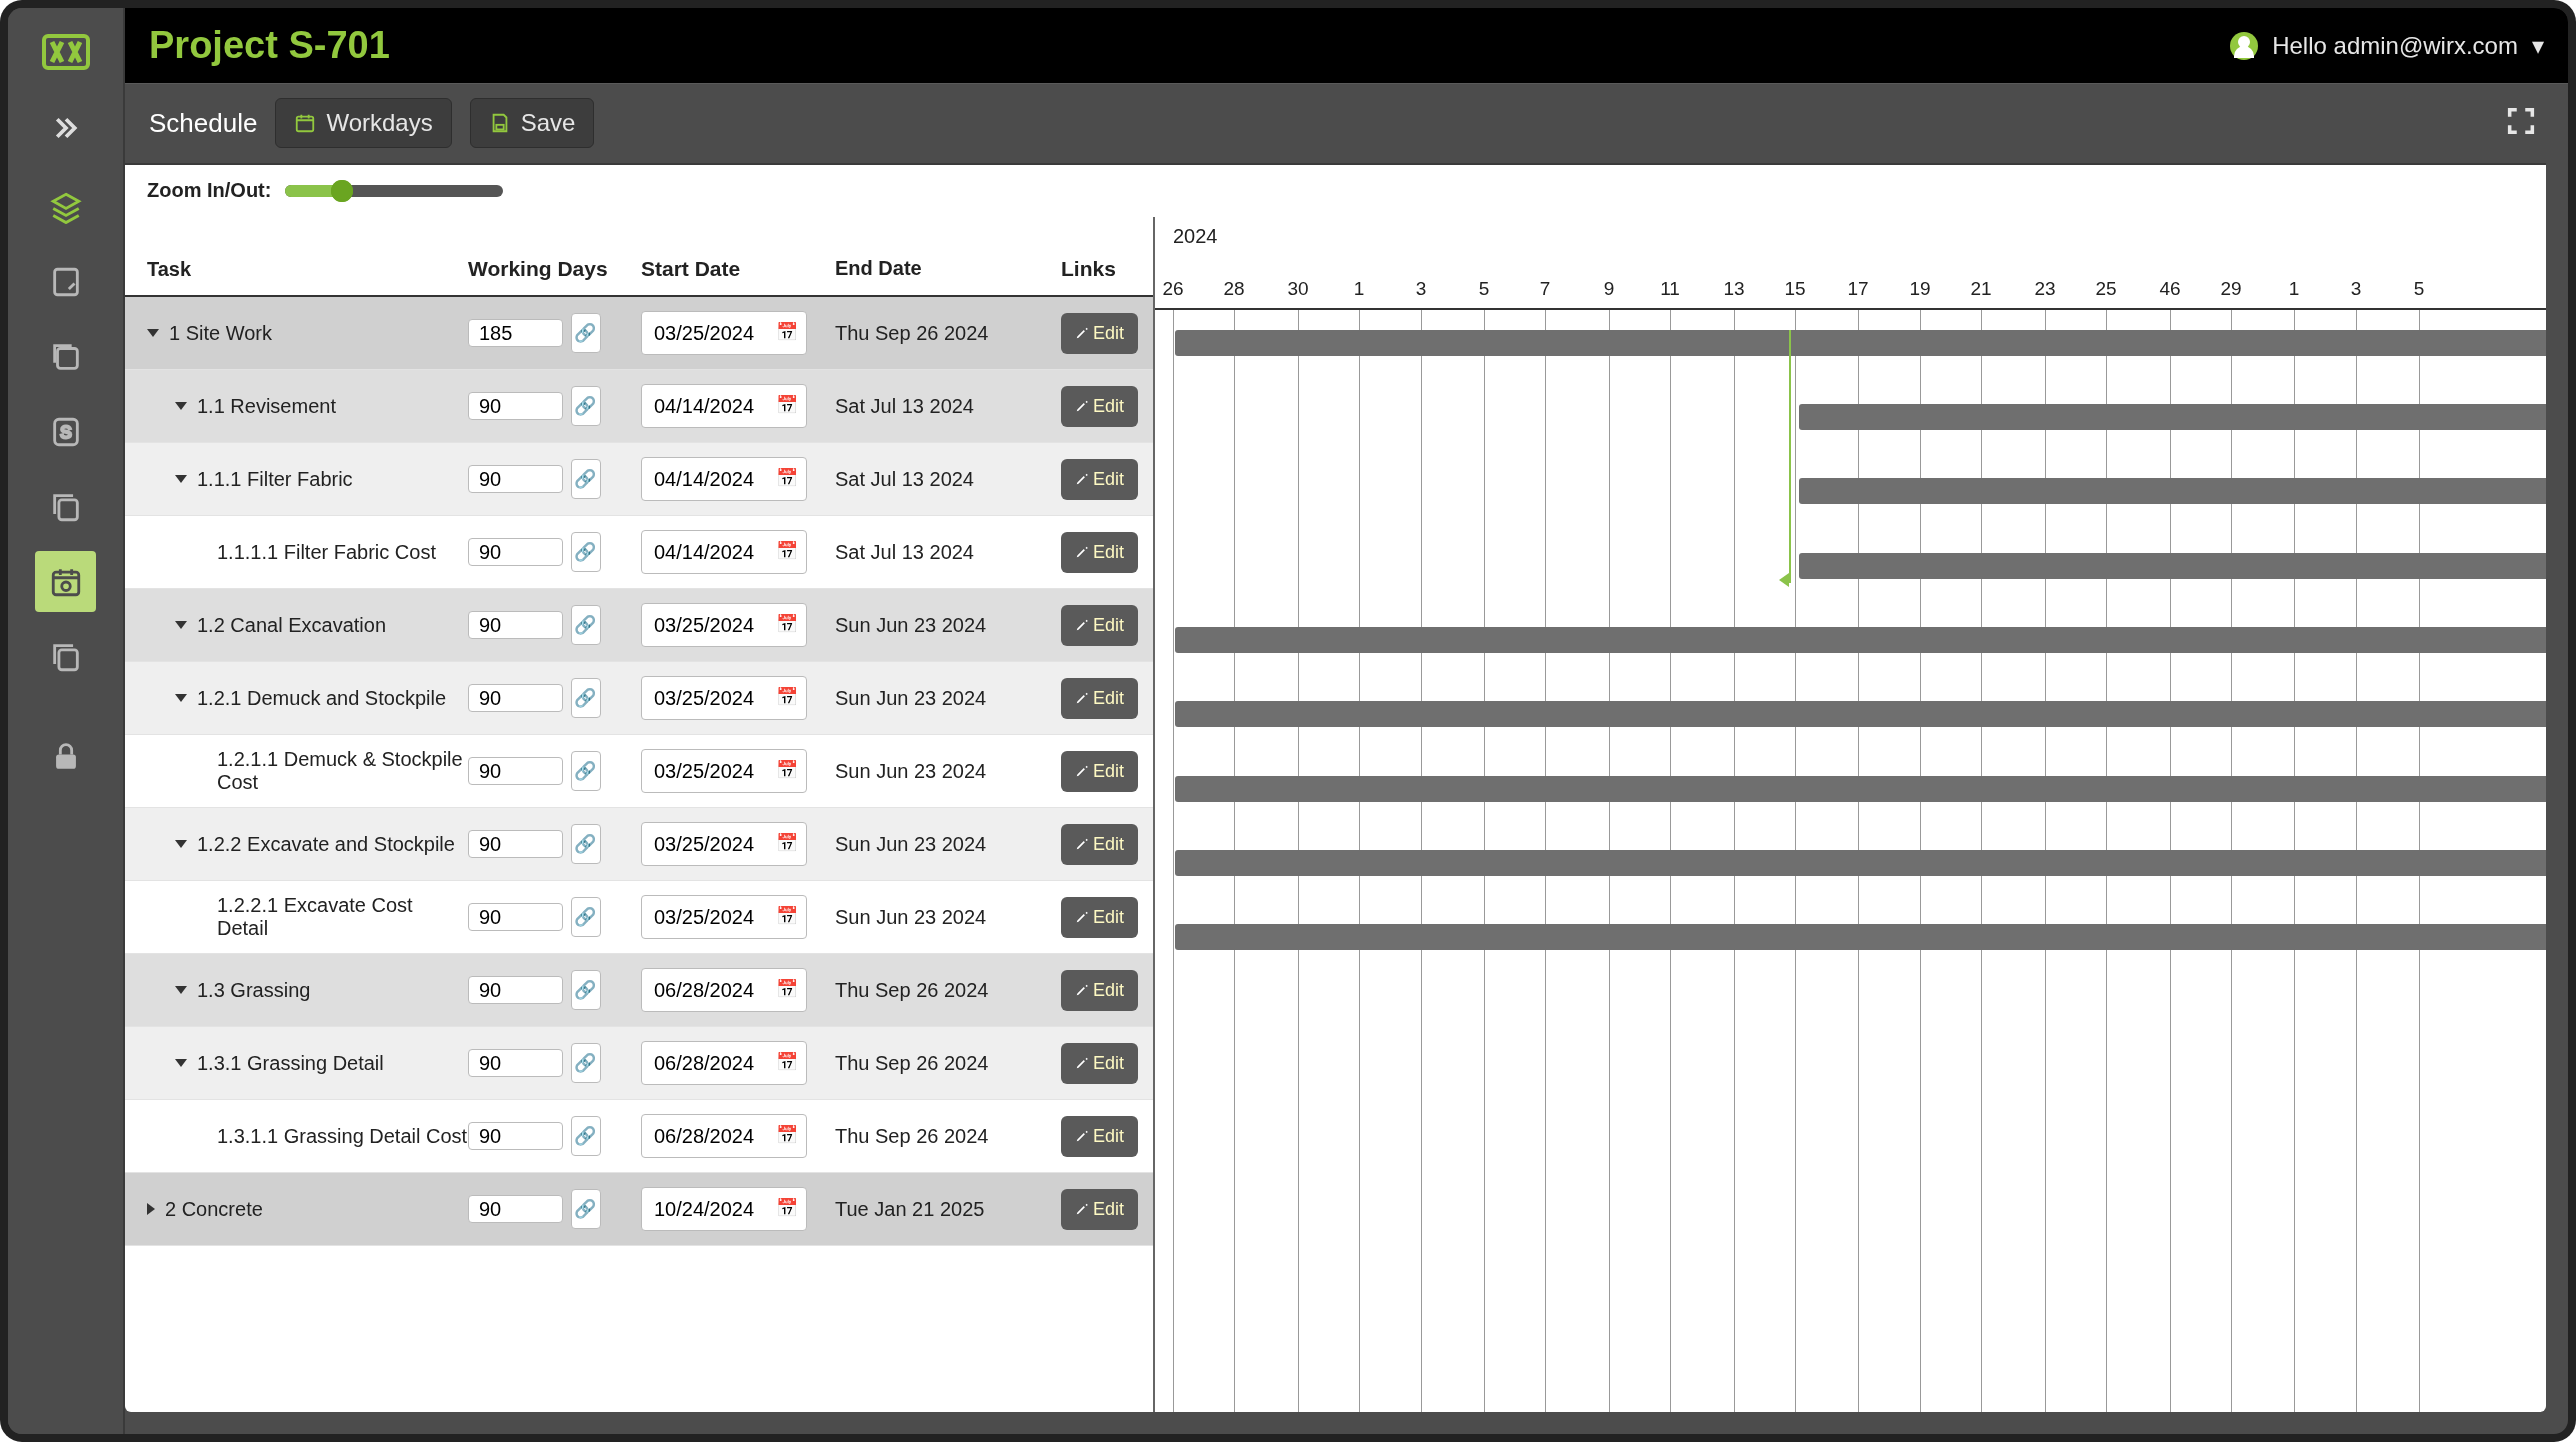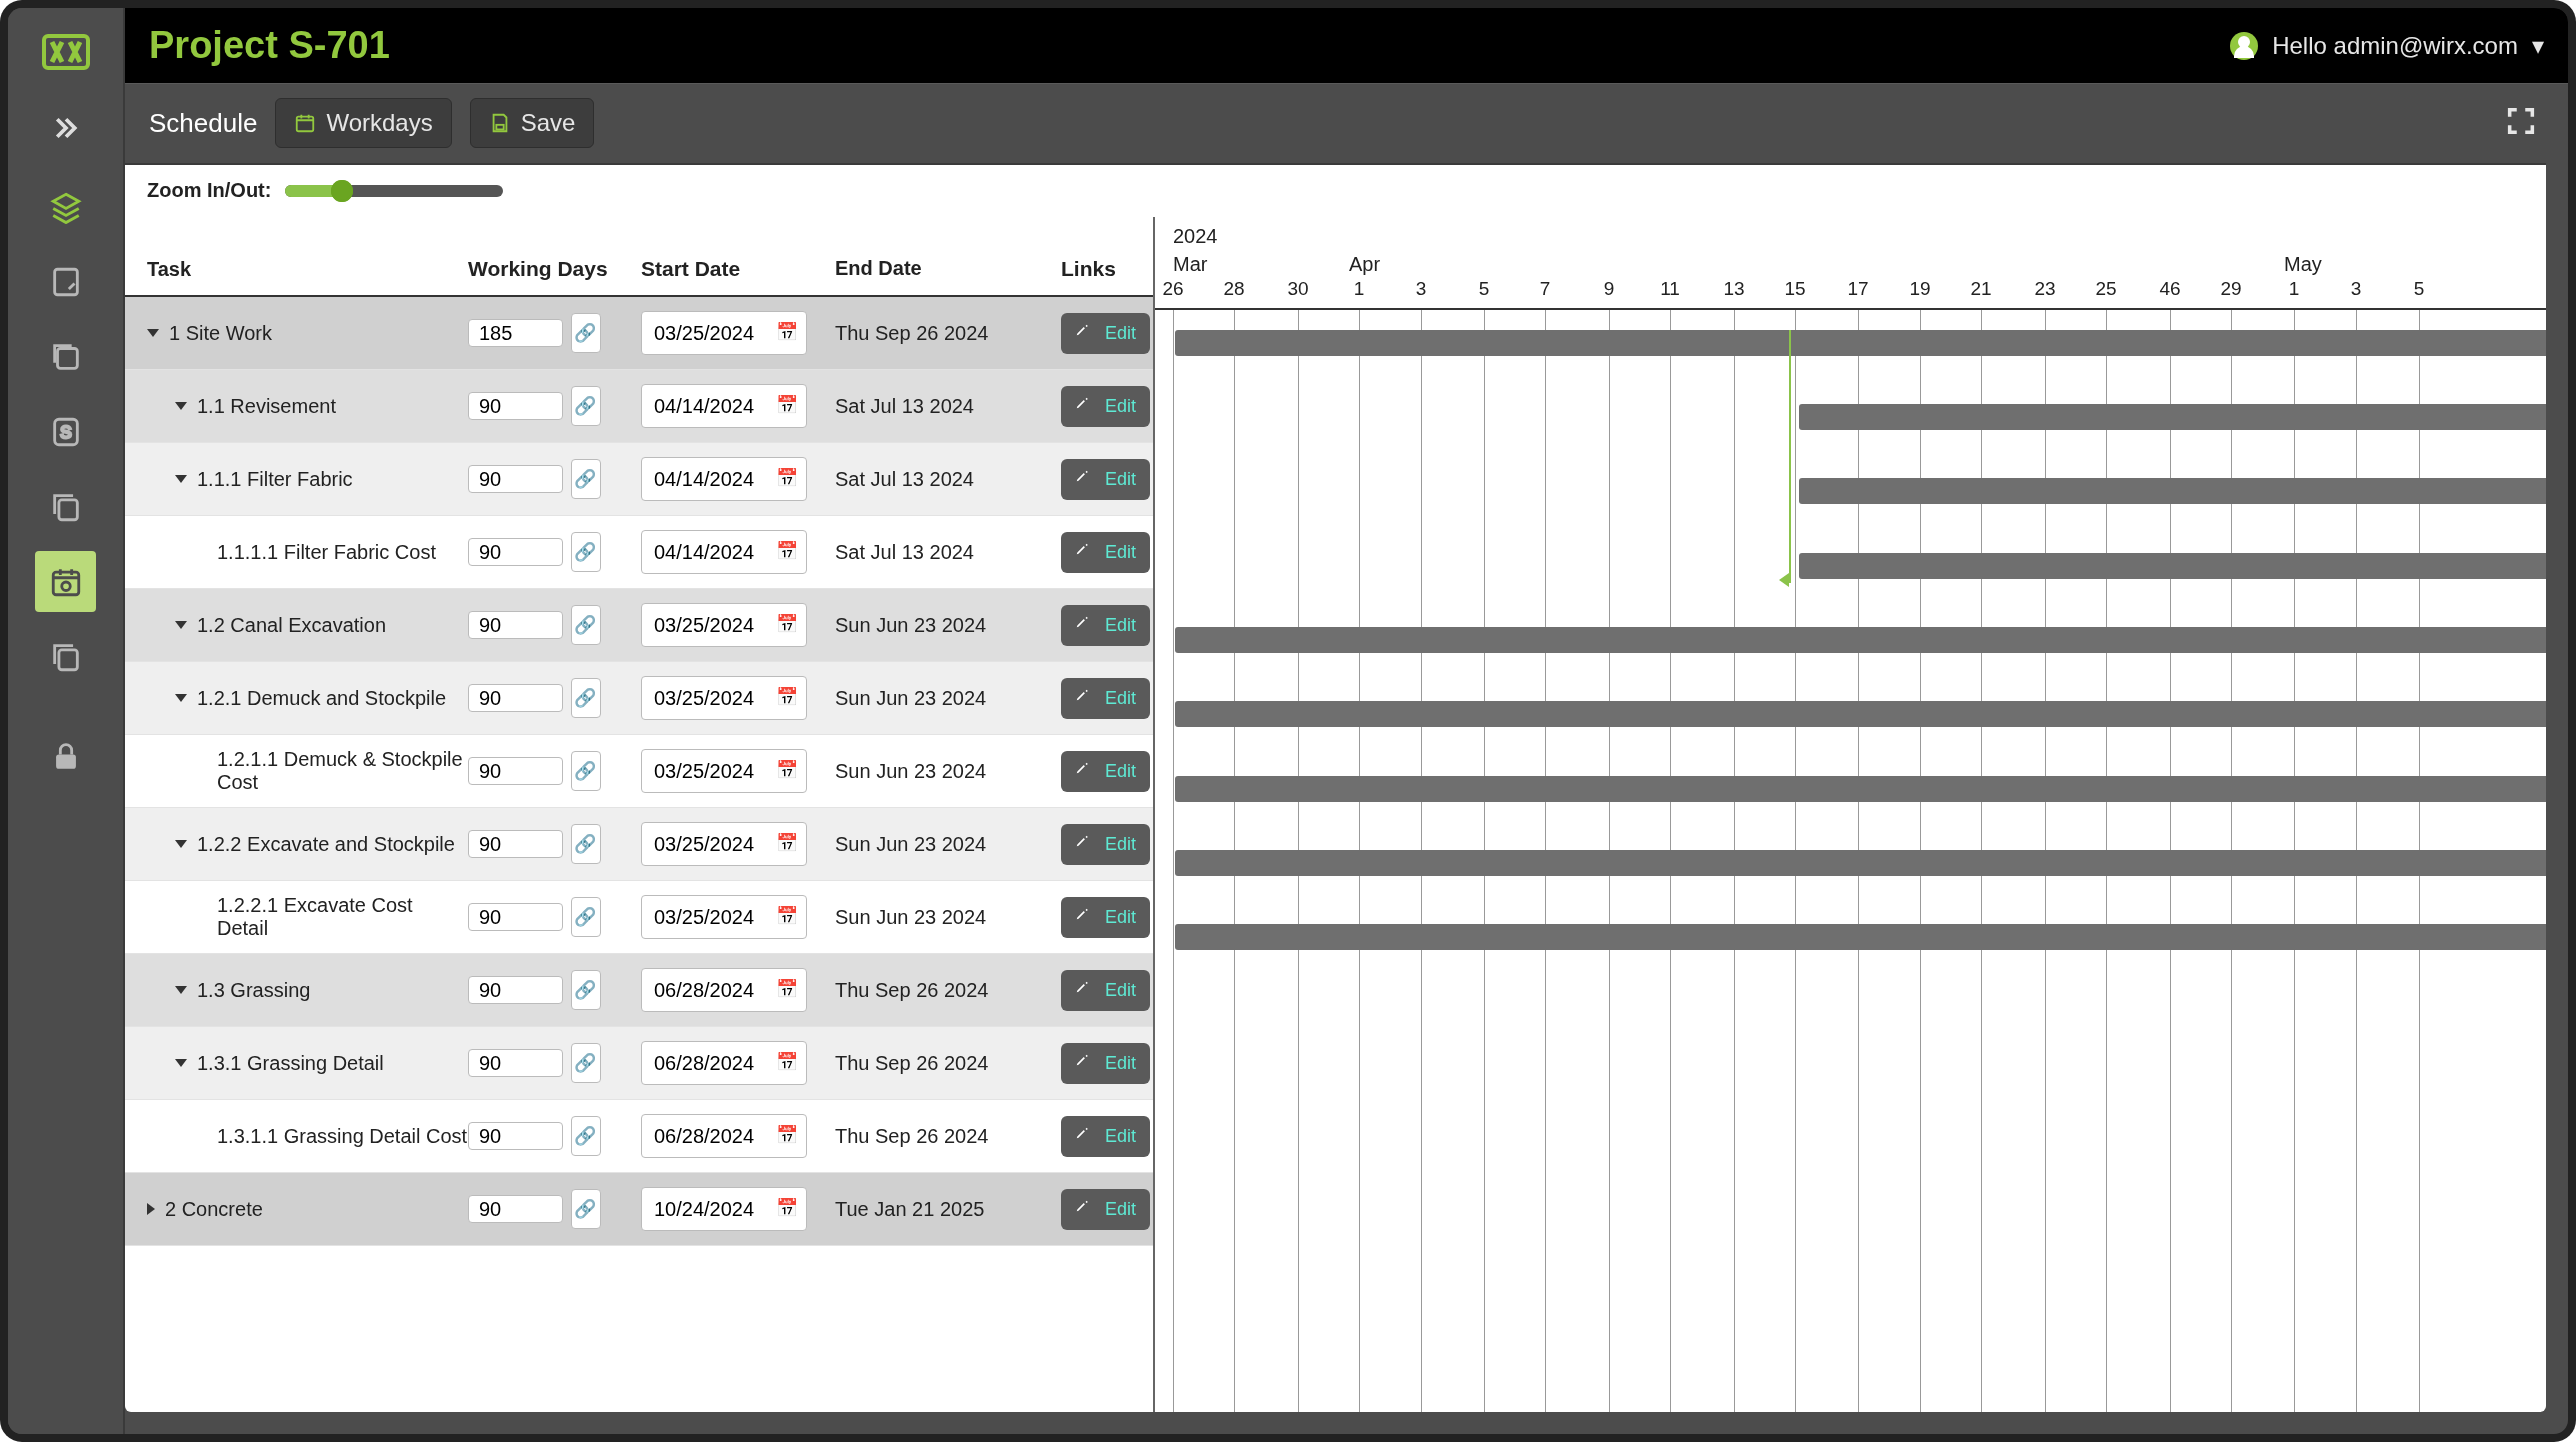--- a/index.html
+++ b/index.html
@@ -64,21 +64,21 @@
 .caret.none{visibility:hidden}
 .c-wd{flex:0 0 173px;display:flex;align-items:center;gap:8px}
 .c-wd input{width:95px;height:28px;border:1px solid #bbb;border-radius:4px;padding:0 10px;font-size:20px}
 .link-icn{width:30px;height:40px;border:1px solid #bbb;background:#fff;border-radius:4px;display:flex;align-items:center;justify-content:center;font-size:18px;color:#555;cursor:pointer}
 .c-sd{flex:0 0 194px}
 .c-sd .date-wrap{position:relative;width:166px}
 .c-sd input{width:166px;height:44px;border:1px solid #bbb;border-radius:4px;padding:0 36px 0 12px;font-size:20px}
 .c-sd .cal{position:absolute;right:8px;top:10px;font-size:18px;pointer-events:none}
 .c-ed{flex:0 0 226px;font-size:20px}
 .c-lk{flex:0 0 89px}
-.edit-btn{background:#5a5a5a;color:#5eead4;border:none;border-radius:6px;padding:10px 14px;font-size:18px;display:flex;align-items:flex-start;gap:16px;cursor:pointer}
+.edit-btn{background:#5a5a5a;color:#fef9c3;border:none;border-radius:6px;padding:10px 14px;font-size:18px;display:flex;align-items:center;gap:4px;cursor:pointer}
 .edit-btn svg{width:14px;height:14px;fill:#fff}
 
 
 .gantt{flex:1;position:relative;overflow:hidden}
 .g-head{height:93px;position:relative;border-bottom:2px solid #333}
 .g-year{position:absolute;top:8px;left:18px;font-size:20px}
 .g-months{position:absolute;top:36px;left:0;right:0;height:24px}
 .g-month{position:absolute;font-size:20px}
 .g-days{position:absolute;top:61px;left:0;right:0;height:28px}
 .g-day{position:absolute;font-size:19px;text-align:center;width:40px;margin-left:-20px}
@@ -496,25 +496,20 @@
                     <span>Edit</span>
                   </button>
                 </div>
               </div>
             </div>
       </div>
 
       <div class="gantt">
         <div class="g-head">
           <div class="g-year">2024</div>
-          <div class="g-months" id="gmonths">
-                <div class="g-month" style="left: 18px;">Mar</div>
-                <div class="g-month" style="left: 194px;">Apr</div>
-                <div class="g-month" style="left: 1129px;">May</div>
-              </div>
           <div class="g-days" id="gdays">
                 <div class="g-day" style="left: 18px;">26</div>
                 <div class="g-day" style="left: 79px;">28</div>
                 <div class="g-day" style="left: 143px;">30</div>
                 <div class="g-day" style="left: 204px;">1</div>
                 <div class="g-day" style="left: 266px;">3</div>
                 <div class="g-day" style="left: 329px;">5</div>
                 <div class="g-day" style="left: 390px;">7</div>
                 <div class="g-day" style="left: 454px;">9</div>
                 <div class="g-day" style="left: 515px;">11</div>

